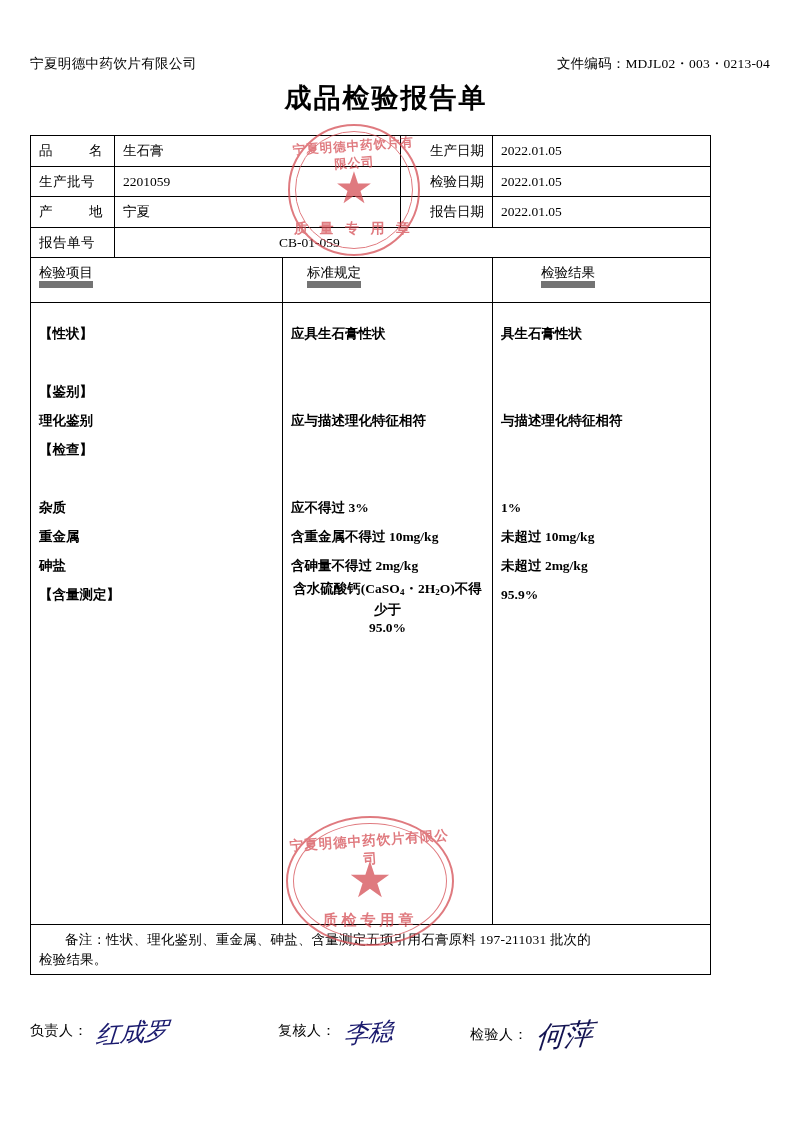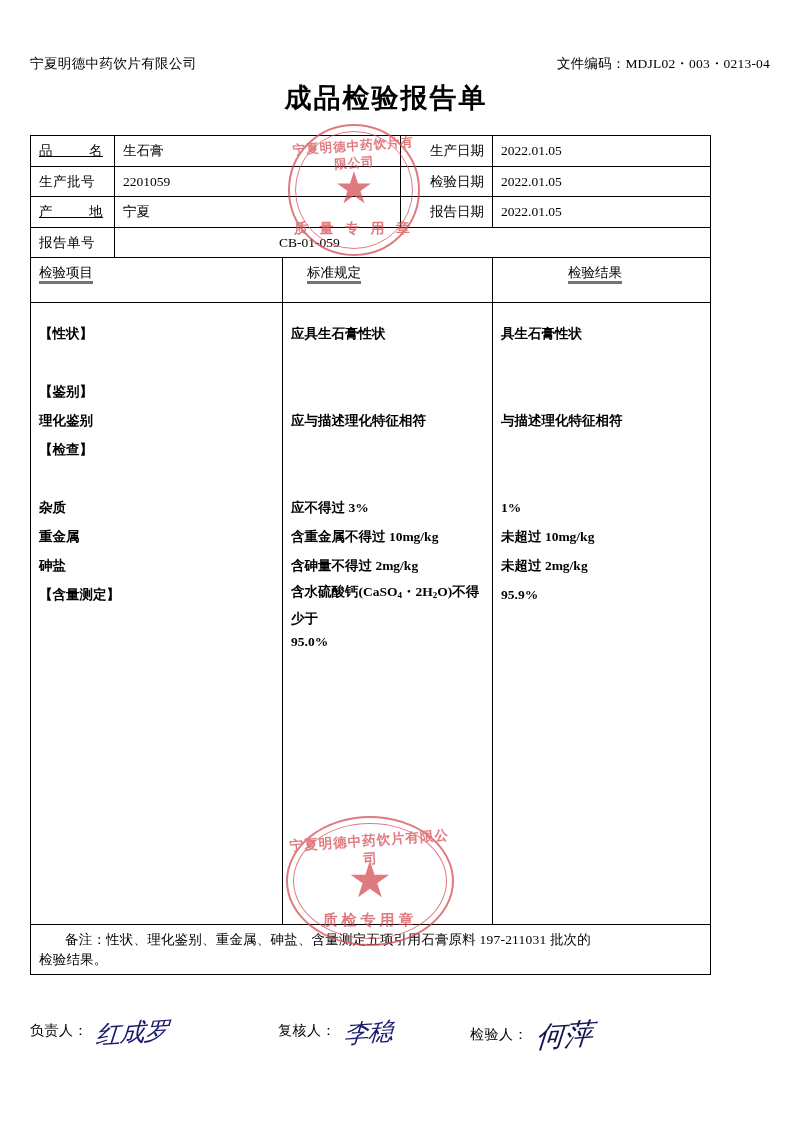--- a/index.html
+++ b/index.html
@@ -64,52 +64,51 @@
     white-space: nowrap;
     letter-spacing: 0.5px;
     margin-top: 48px;
   }
   .lbl-spread {
     display: inline-block;
     width: 64px;
     text-align: justify;
     text-align-last: justify;
     letter-spacing: 0.5px;
-    text-decoration: underline;
   }
   .row-h { height: 24px; }
   td.c-lbl  { width: 84px; }
   
   .res-head td {
     height: 34px;
     font-size: 13.5px;
     padding-top: 8px;
   }
   .res-head .u {
-    border-bottom: 3px solid #737373;
+    border-bottom: 7px solid #737373;
     padding-bottom: 1px;
   }
   .ctr { text-align: right; }
   
   .body-cell {
     height: 600px;
     vertical-align: top;
     padding-top: 16px !important;
     font-weight: bold;
   }
   .item-list { position: relative; }
   .item {
     height: 29px;
     line-height: 29px;
     font-size: 13.5px;
     white-space: nowrap;
   }
   .item.gap { height: 58px; }
   .sub { font-size: 9px; vertical-align: -2px; }
-  .wrap2 { line-height: 23px; }
+  .wrap2 { line-height: 18px; text-align: center; }
   
   .concl td {
     height: 38px;
     text-align: center;
     font-size: 15.5px;
     font-weight: bold;
     letter-spacing: 0.6px;
     padding: 9px 6px;
   }
   .note td {
@@ -244,21 +243,21 @@
     <tr class="row-h">
       <td><span class="lbl">报告单号</span></td>
       <td colspan="4">
         <span style="display:inline-block;margin-left:156px;">CB-01-059</span>
       </td>
     </tr>
 
     <tr class="res-head">
       <td colspan="2"><span class="u">检验项目</span></td>
       <td colspan="2"><span class="u" style="margin-left:16px">标准规定</span></td>
-      <td><span class="u" style="margin-left:67px">检验结果</span></td>
+      <td><span class="u" style="margin-left:40px">检验结果</span></td>
     </tr>
 
     <tr>
       <td colspan="2" class="body-cell">
         <div class="item-list">
           <div class="item gap">【性状】</div>
           <div class="item">【鉴别】</div>
           <div class="item">理化鉴别</div>
           <div class="item gap">【检查】</div>
           <div class="item">杂质</div>

